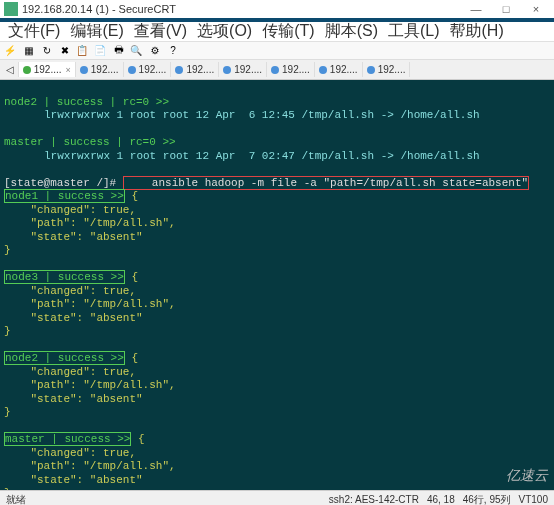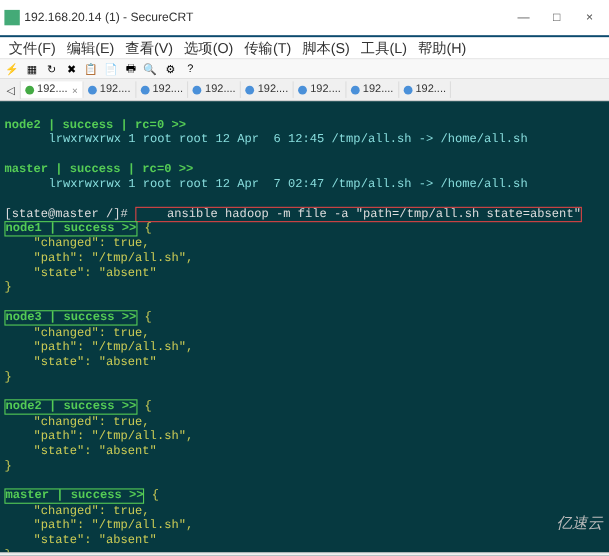--- a/index.html
+++ b/index.html
@@ -1,32 +1,32 @@
 <!DOCTYPE html>
 <html><head>
 <meta charset="utf-8">
 <style>
 * { margin: 0; padding: 0; box-sizing: border-box; }
 body { font-family: "Microsoft YaHei", sans-serif; font-size: 11px; background: #f0f0f0; width: 554px; height: 505px; overflow: hidden; position: relative; }
-.titlebar { height: 22px; background: #fff; display: flex; align-items: center; padding: 16px 4px; border-bottom: 2px solid #0c4a6e; }
+.titlebar { height: 22px; background: #fff; display: flex; align-items: center; padding: 2px 4px; border-bottom: 4px solid #0c4a6e; }
 .titlebar .appicon { width: 14px; height: 14px; background: #4a7; margin-right: 4px; }
 .titlebar .title { flex: 1; font-size: 11px; color: #333; }
 .titlebar .winbtns { display: flex; gap: 2px; }
 .titlebar .winbtn { width: 28px; height: 18px; display: flex; align-items: center; justify-content: center; font-size: 11px; color: #555; }
 .menubar { height: 20px; background: #fff; display: flex; align-items: center; padding: 0 4px; gap: 2px; border-bottom: 1px solid #e0e0e0; }
-.menubar .mitem { padding: 2px 4px; font-size: 13px; color: #333; }
+.menubar .mitem { padding: 2px 4px; font-size: 16px; color: #333; }
 .toolbar { height: 18px; background: #f8f8f8; display: flex; align-items: center; padding: 0 4px; gap: 4px; border-bottom: 1px solid #ddd; }
 .toolbar .ticon { width: 14px; height: 14px; display:flex; align-items:center; justify-content:center; font-size:10px; }
 .tabs { height: 20px; background: #f0f0f0; display: flex; align-items: center; padding: 0 2px; gap: 0; border-bottom: 1px solid #ccc; }
 .tab { display: flex; align-items: center; padding: 2px 4px; font-size: 10px; color: #333; border-right: 1px solid #ddd; }
 .tab.active { background: #fff; }
 .tab .dot { width: 8px; height: 8px; border-radius: 50%; background: #4a90d9; margin-right: 3px; }
 .tab .x { margin-left: 4px; color: #888; font-size: 9px; }
 .term { background: #063940; color: #9c9; font-family: "Consolas","Courier New",monospace; font-size: 11px; line-height: 13.5px; padding: 2px 4px; height: 410px; overflow: hidden; white-space: pre; position: relative; }
-.g { color: #5c5; font-weight: bold; }
+.g { color: #5c5; }
 .y { color: #cc5; }
 .c { color: #8dd; margin-left: 40px; }
 .w { color: #ddd; }
 .term .boxr { border: 1px solid #d44; padding-left: 28px; }
 .term .boxg { border: 1px solid #5c5; margin-top: 16px; }
 .statusbar { height: 18px; background: #f0f0f0; display: flex; align-items: center; padding: 0 6px; font-size: 10px; color: #333; border-top: 1px solid #ccc; }
 .statusbar .spacer { flex: 1; }
 .watermark { position: absolute; right: 6px; bottom: 20px; font-size: 14px; color: #bbb; font-style: italic; }
 </style>
 </head>

